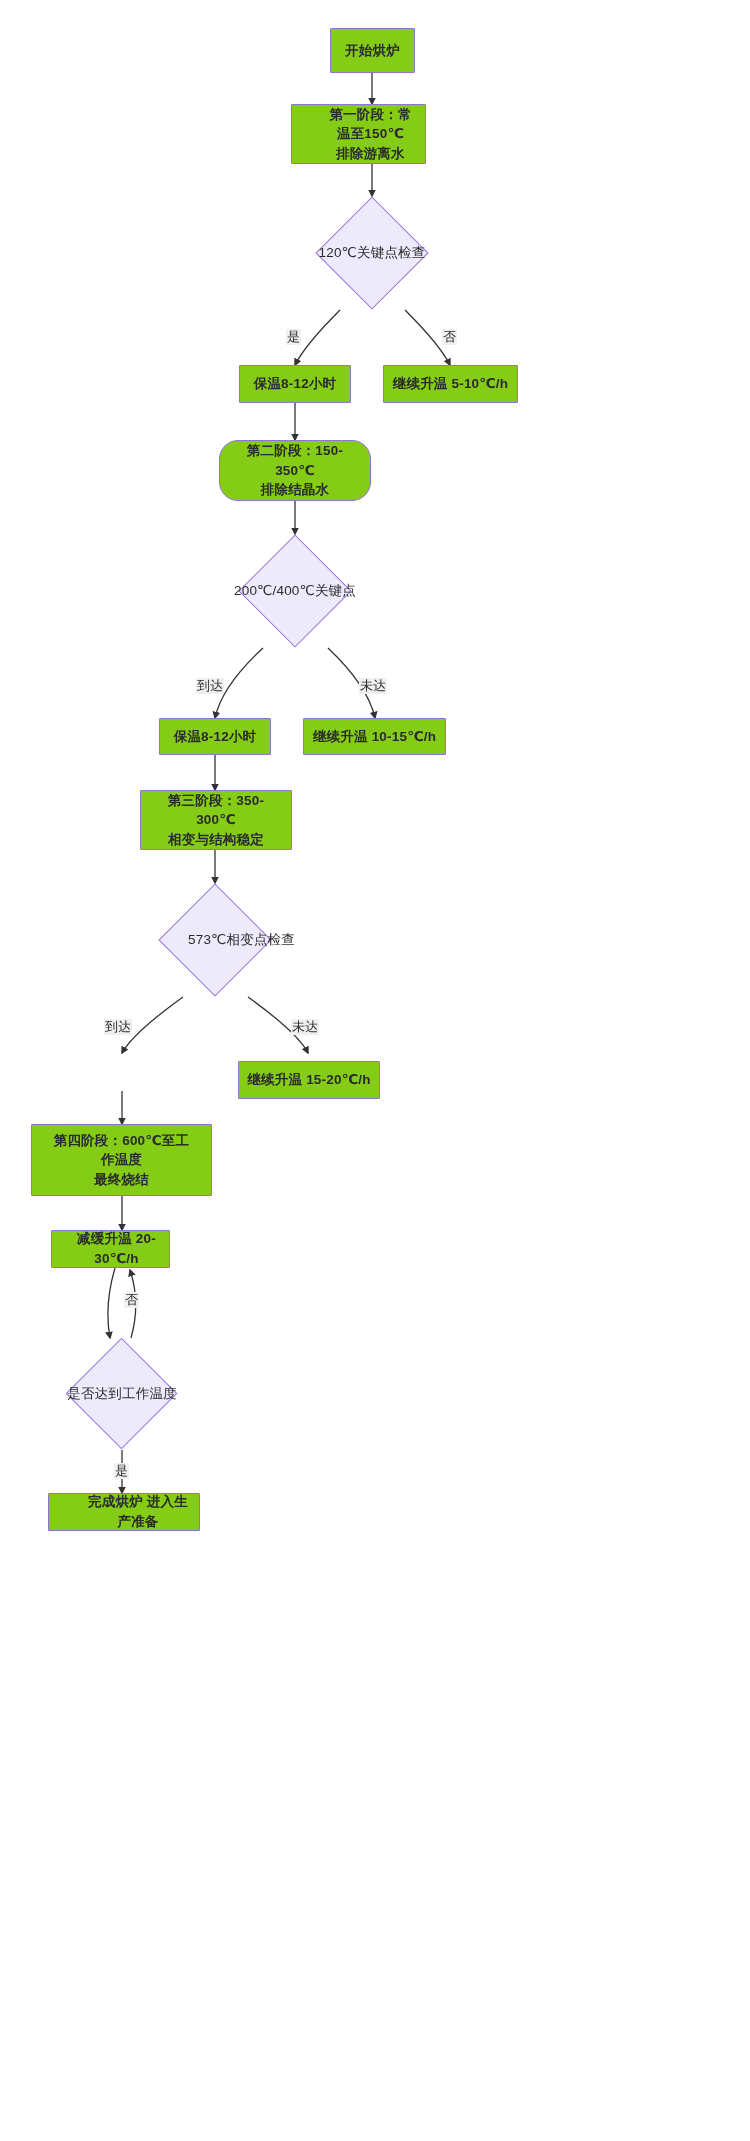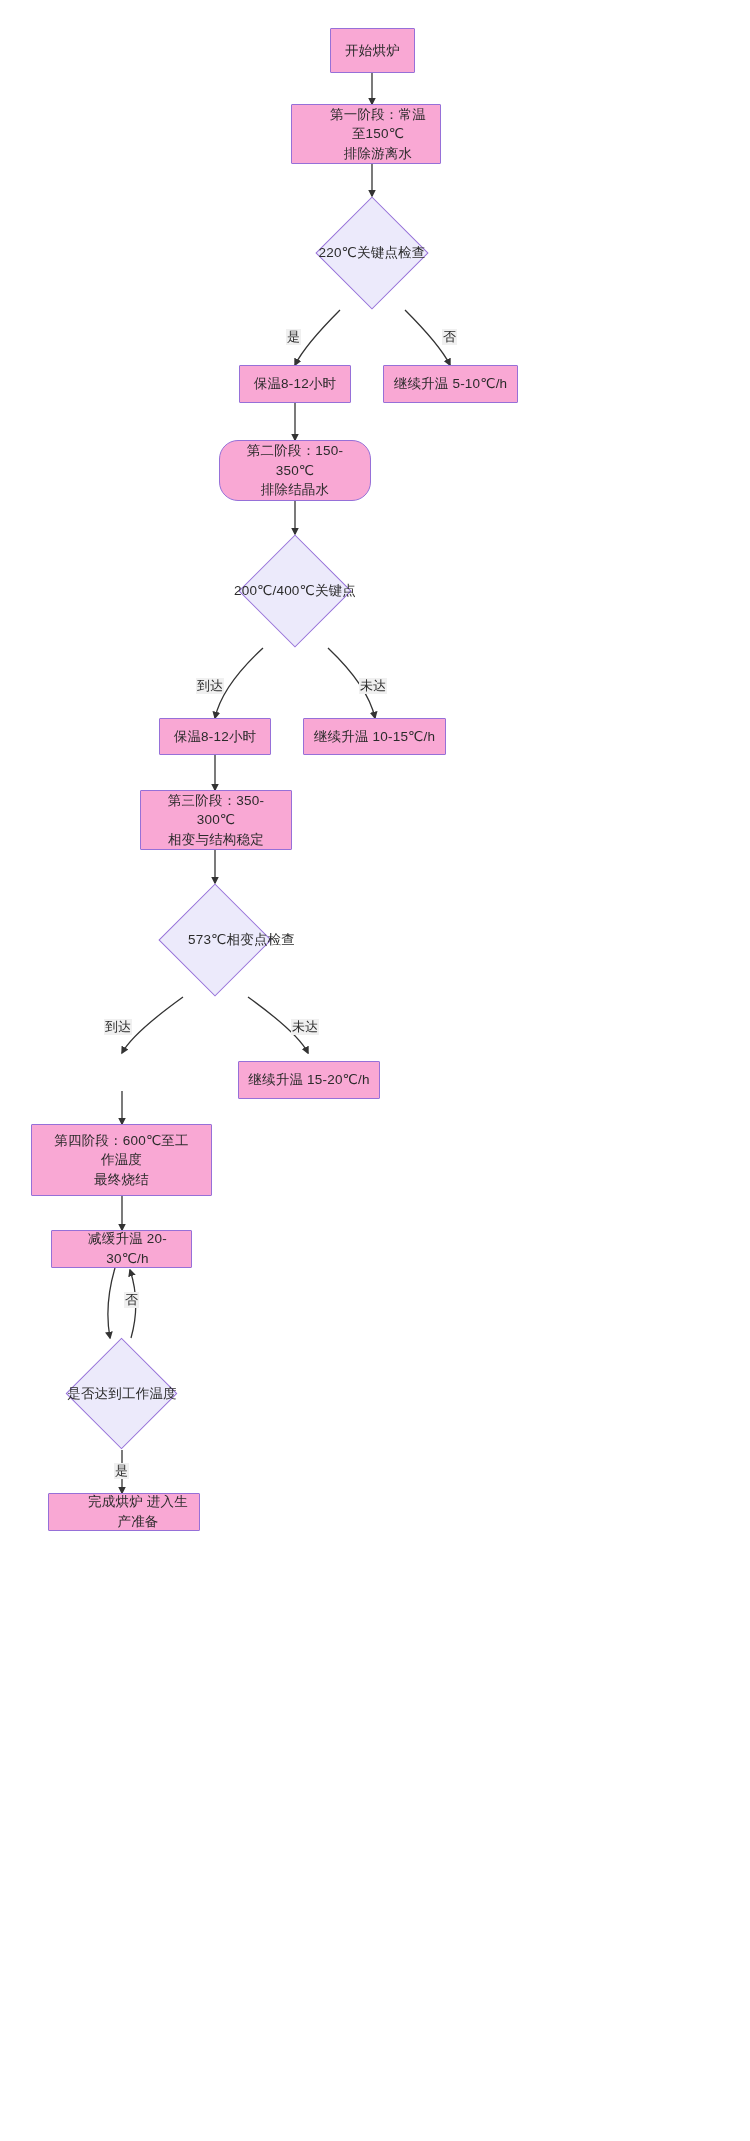--- a/index.html
+++ b/index.html
@@ -22,32 +22,33 @@
     position: absolute;
     left: 0;
     top: 0;
     width: 750px;
     height: 2141px;
     pointer-events: none;
   }
   .node {
     position: absolute;
     box-sizing: border-box;
-    background: #f9a8d4;
+    background: #84cc16;
     border: 1px solid #9670D8;
     color: #2b2b2b;
     font-size: 13.5px;
     line-height: 1.45;
     display: flex;
     align-items: center;
     justify-content: center;
     text-align: center;
     white-space: pre-line;
     padding: 4px 8px;
     letter-spacing: 0.2px;
+    font-weight: bold;
   }
   .node.rect {
     border-radius: 1px;
   }
   .diamond-wrap {
     position: absolute;
     display: flex;
     align-items: center;
     justify-content: center;
   }
@@ -125,26 +126,26 @@
       <path d="M 115 1268 Q 104 1305 110 1338"></path>
 
       <path d="M 131 1338 Q 141 1303 130 1270"></path>
 
       <path d="M 122 1450 L 122 1493"></path>
     </g>
   </svg>
 
   <div class="node rect" style="left:330px; top:28px; width:85px; height:45px;">开始烘炉</div>
 
-  <div class="node rect" style="left:291px; top:104px; width:150px; height:60px;padding-left:32px;">第一阶段：常温至150℃
+  <div class="node rect" style="left:291px; top:104px; width:135px; height:60px;padding-left:32px;">第一阶段：常温至150℃
 排除游离水</div>
 
   <div class="diamond-wrap" style="left:292px; top:196px; width:160px; height:114px;">
     <div class="diamond-shape" style="width:80px; height:80px; left:40px; top:17px;"></div>
-    <div class="diamond-label">220℃关键点检查</div>
+    <div class="diamond-label">120℃关键点检查</div>
   </div>
 
   <div class="node rect" style="left:239px; top:365px; width:112px; height:38px;">保温8-12小时</div>
 
   <div class="node rect" style="left:383px; top:365px; width:135px; height:38px;">继续升温 5-10℃/h</div>
 
   <div class="node rect" style="left:219px; top:440px; width:152px; height:61px;border-radius:19px;">第二阶段：150-350℃
 排除结晶水</div>
 
   <div class="diamond-wrap" style="left:215px; top:534px; width:160px; height:114px;">
@@ -163,21 +164,21 @@
     <div class="diamond-shape" style="width:80px; height:80px; left:40px; top:17px;"></div>
     <div class="diamond-label">573℃相变点检查</div>
   </div>
 
 
   <div class="node rect" style="left:238px; top:1053px; width:142px; height:38px;margin-top:8px;">继续升温 15-20℃/h</div>
 
   <div class="node rect" style="left:31px; top:1124px; width:181px; height:72px; padding:4px 18px;">第四阶段：600℃至工作温度
 最终烧结</div>
 
-  <div class="node rect" style="left:51px; top:1230px; width:141px; height:38px;padding-left:20px;">减缓升温 20-30℃/h</div>
+  <div class="node rect" style="left:51px; top:1230px; width:119px; height:38px;padding-left:20px;">减缓升温 20-30℃/h</div>
 
   <div class="diamond-wrap" style="left:42px; top:1338px; width:160px; height:112px;">
     <div class="diamond-shape" style="width:79px; height:79px; left:40px; top:16px;"></div>
     <div class="diamond-label">是否达到工作温度</div>
   </div>
 
   <div class="node rect" style="left:48px; top:1493px; width:152px; height:38px;padding-left:36px;">完成烘炉 进入生产准备</div>
 
   <div class="edge-label" style="left:286px; top:329px;">是</div>
 

